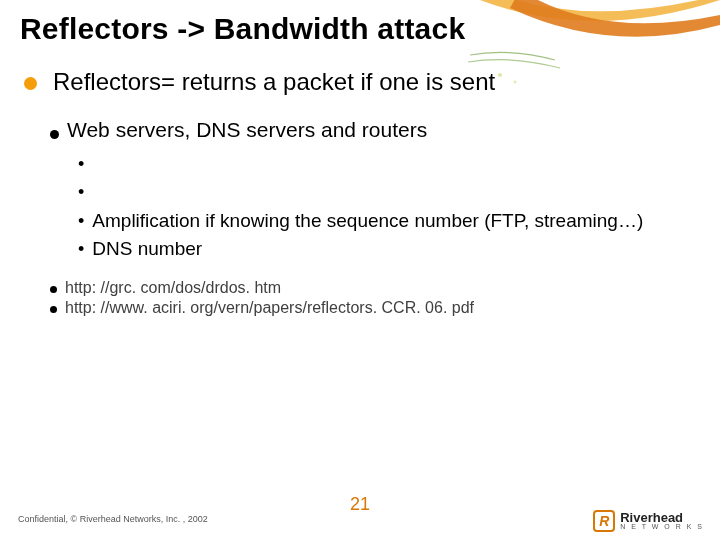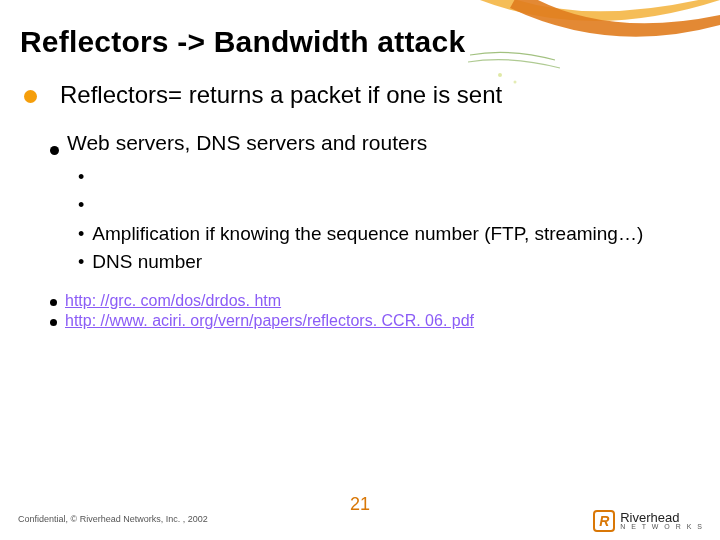--- a/index.html
+++ b/index.html
@@ -11,49 +11,49 @@
     color: #000;
   }
   .bg-swoosh {
     position: absolute;
     top: 0; right: 0;
     width: 260px; height: 120px;
     pointer-events: none;
   }
   .slide {
     position: relative;
-    padding: 25px 28px 0 20px;
+    padding: 12px 28px 0 20px;
     height: 100%;
   }
   h1.title {
     font-size: 30px;
     font-weight: 700;
     color: #000;
     margin-bottom: 22px;
     letter-spacing: 0.2px;
   }
   .lvl1 {
     display: flex;
     align-items: flex-start;
-    gap: 23px;
+    gap: 16px;
     font-size: 24px;
     margin-bottom: 12px;
     padding-left: 4px;
     text-align: right;
   }
   .bullet-disc {
     width: 13px; height: 13px;
     border-radius: 50%;
     background: #f59e0b;
     flex-shrink: 0;
     margin-top: 9px;
   }
   .lvl2 {
     display: flex;
-    align-items: flex-end;
+    align-items: center;
     gap: 8px;
     font-size: 21px;
     margin: 22px 0 10px 0;
     padding-left: 30px;
   }
   .bullet-dot2 {
     width: 9px; height: 9px;
     border-radius: 50%;
     background: #000;
     flex-shrink: 0;
@@ -84,22 +84,21 @@
     margin-bottom: 2px;
   }
   .link-bullet {
     width: 7px; height: 7px;
     border-radius: 50%;
     background: #000;
     flex-shrink: 0;
     margin-top: 7px;
   }
   .link-text {
-    color: #8b5cf6;
-    text-decoration: underline;
+    color: #404040;
   }
   .footer {
     position: absolute;
     left: 18px;
     bottom: 16px;
     font-size: 9px;
     color: #555;
   }
   .page-num {
     position: absolute;
@@ -127,21 +126,21 @@
     font-weight: 700;
     font-size: 14px;
     color: #d97706;
     font-style: italic;
   }
   .logo-text {
     font-size: 13px;
     line-height: 0.9;
     color: #222;
   }
-  .logo-text .top { font-weight: 400; }
+  .logo-text .top { font-weight: 700; }
   .logo-text .bot { font-size: 7px; letter-spacing: 2px; color: #555; }
 </style>
 </head>
 <body>
 
 <svg class="bg-swoosh" viewBox="0 0 260 120">
   <path d="M 30 -10 Q 120 30 260 -5 L 260 0 Q 130 42 20 0 Z" fill="#f3b13a" opacity="0.85"></path>
   <path d="M 60 -10 Q 140 40 260 15 L 260 25 Q 150 55 50 8 Z" fill="#e07c1e" opacity="0.9"></path>
   <path d="M 10 55 Q 50 48 95 60" stroke="#7aa64a" stroke-width="1.2" fill="none" opacity="0.7"></path>
   <path d="M 8 62 Q 50 55 100 68" stroke="#7aa64a" stroke-width="1.2" fill="none" opacity="0.6"></path>

